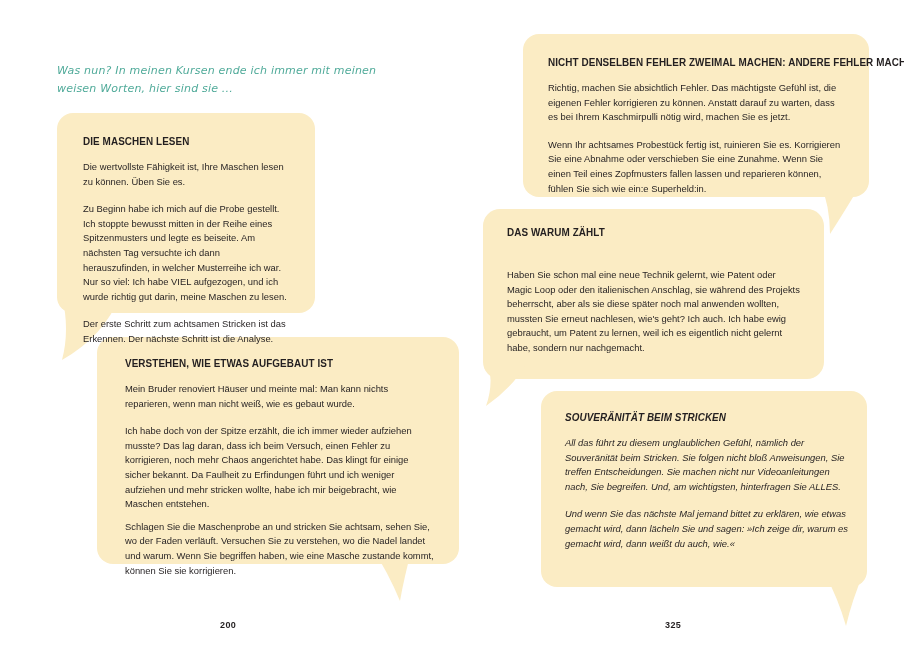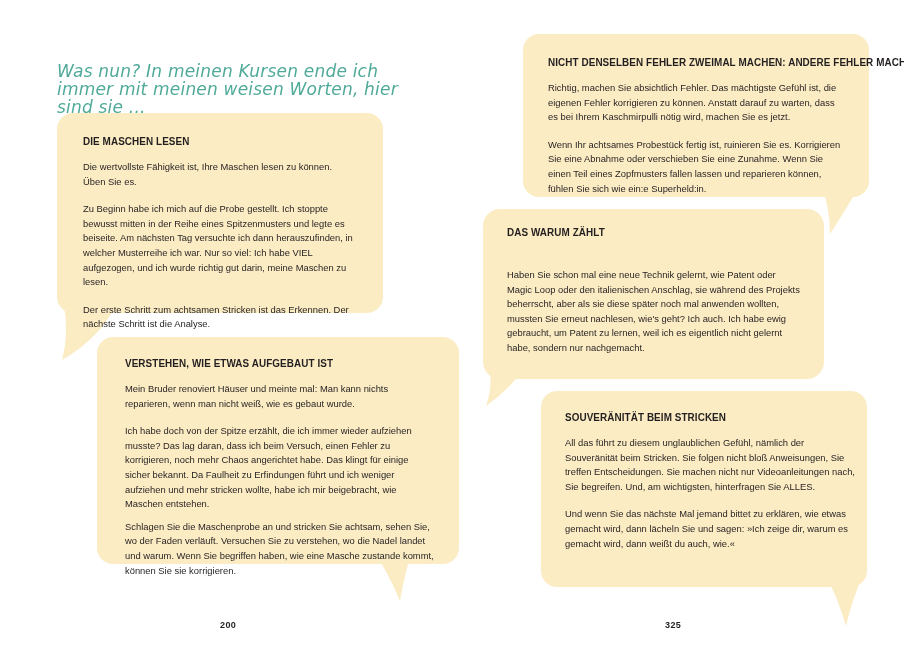--- a/index.html
+++ b/index.html
@@ -23,21 +23,21 @@
   }
 
   
   .intro {
     position: absolute;
     left: 57px;
     top: 62px;
     width: 360px;
     color: #4faa99;
     font-family: "DejaVu Sans", sans-serif;
-    font-size: 17px;
+    font-size: 11px;
     font-style: italic;
     line-height: 18px;
     letter-spacing: 0.2px;
   }
 
   
   .bubble {
     position: absolute;
     background: #fbecc4;
     border-radius: 16px;
@@ -96,25 +96,25 @@
     font-size: 9px;
     font-weight: bold;
     color: #231f20;
     letter-spacing: 0.4px;
     text-align: center;
   }
   .folio-left  { left: 220px; top: 620px; }
   .folio-right { left: 665px; top: 620px; }
 
   
-  #bubble-maschen      { left: 57px;  top: 113px; width: 326px; height: 200px; padding: 22px 26px 20px 26px; }
+  #bubble-maschen      { left: 57px;  top: 113px; width: 258px; height: 200px; padding: 22px 26px 20px 26px; }
   #bubble-verstehen    { left: 97px;  top: 337px; width: 362px; height: 227px; padding: 20px 24px 18px 28px; }
   #bubble-fehler       { left: 523px; top: 34px;  width: 346px; height: 163px; padding: 22px 25px 18px 25px; }
   #bubble-warum        { left: 483px; top: 209px; width: 341px; height: 170px; padding: 17px 24px 18px 24px; border-radius: 17px; }
-  #bubble-souveraenitaet{ left: 541px; top: 391px; width: 326px; height: 196px; padding: 20px 12px 18px 24px; }
+  #bubble-souveraenitaet{ left: 541px; top: 391px; width: 326px; height: 196px; padding: 20px 12px 18px 24px; font-style: italic; }
 
   #bubble-warum .bub-title { margin-bottom: 30px; }
 </style>
 </head>
 <body>
 
 <div id="page">
 
   <svg class="tail-layer" viewBox="0 0 904 648" width="904" height="648" xmlns="http://www.w3.org/2000/svg">
 

